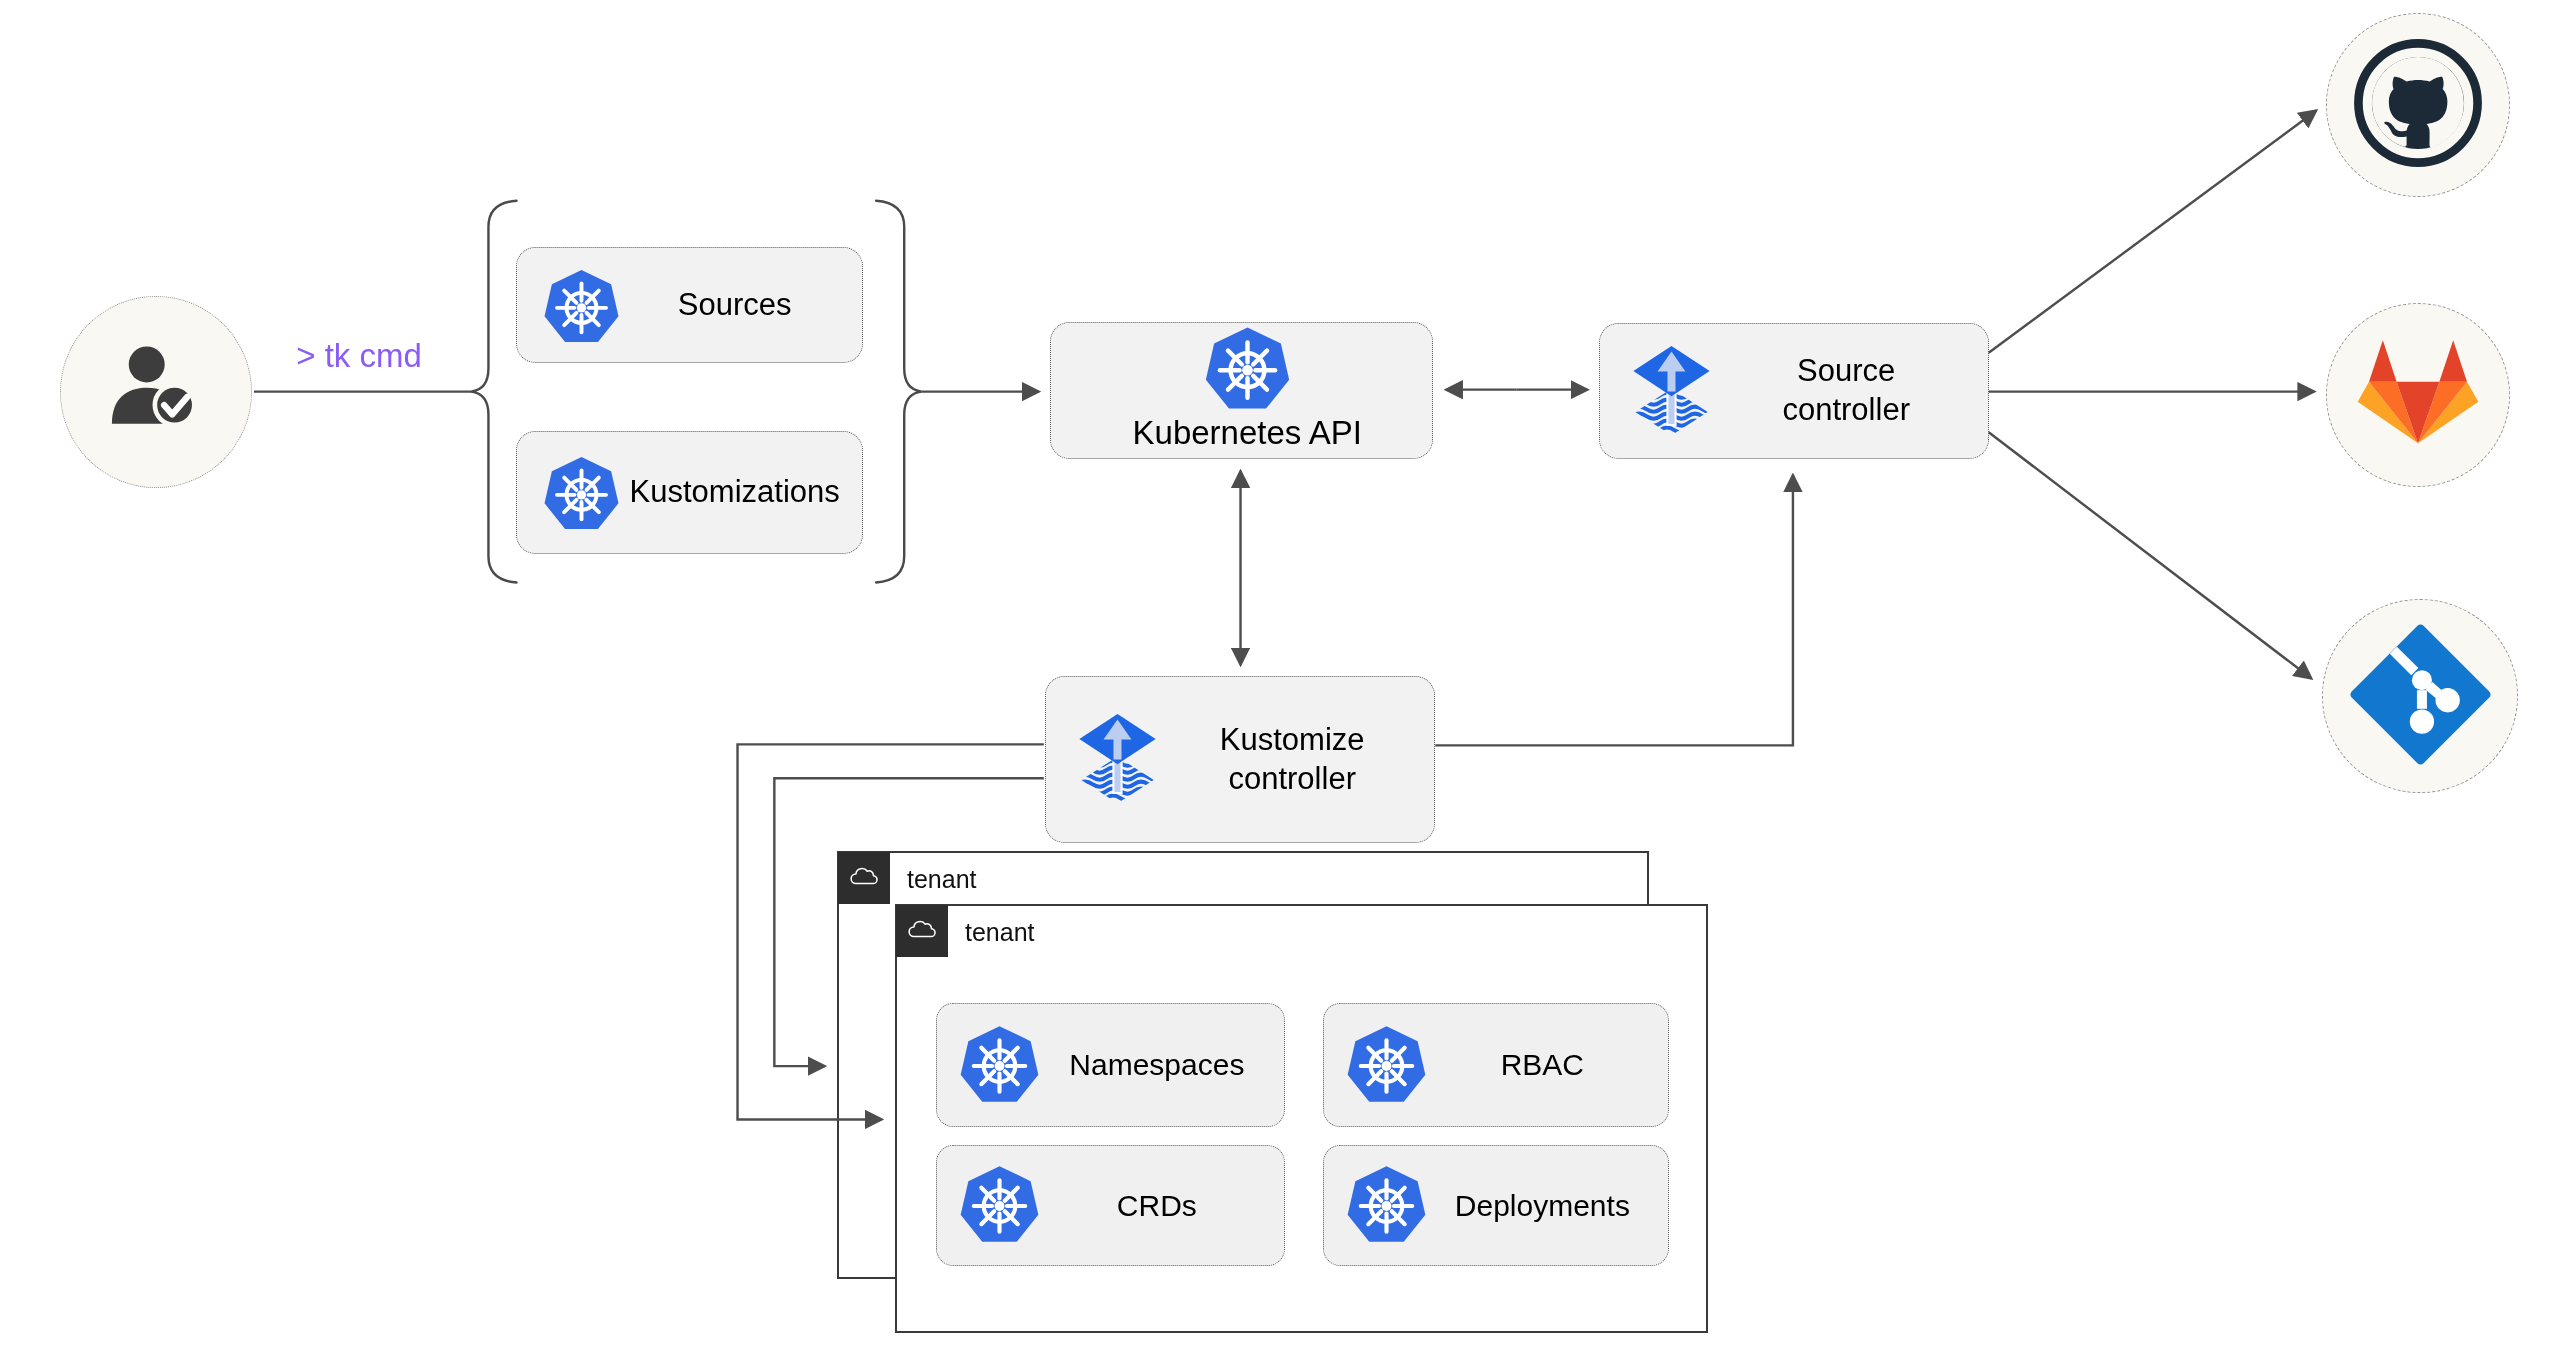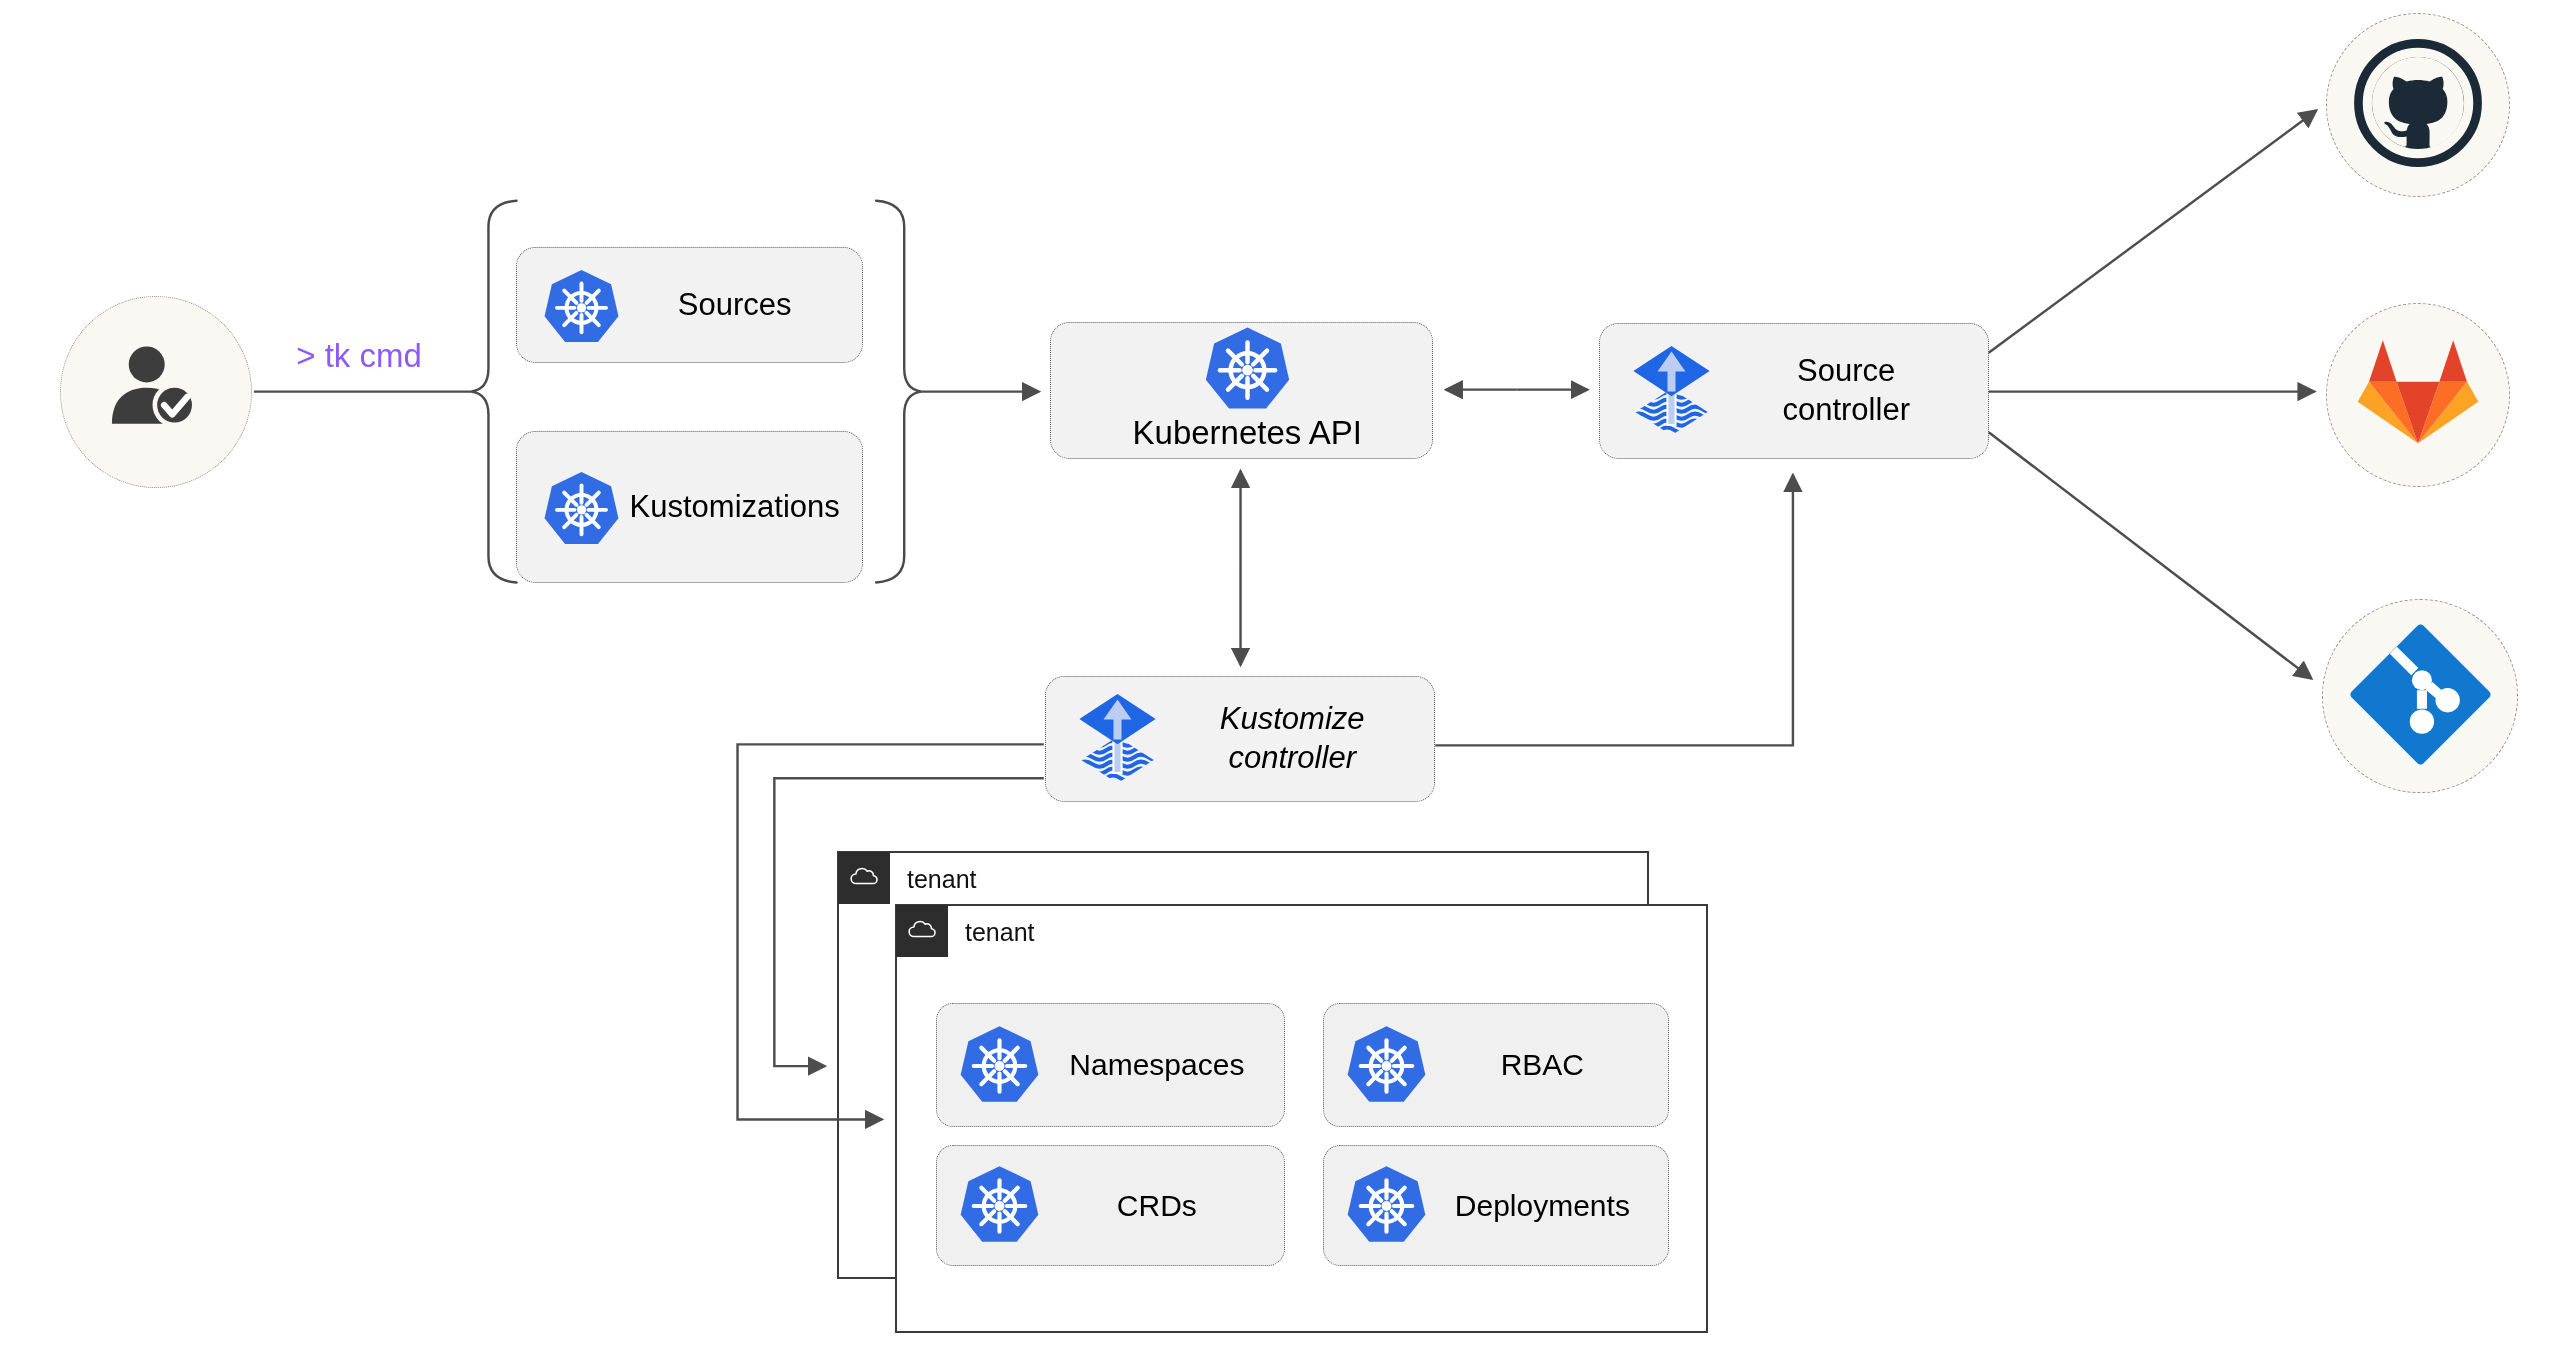--- a/index.html
+++ b/index.html
@@ -236,21 +236,21 @@
   <div class="cmd-label abs" style="left:264px;top:337px;width:190px;">&gt; tk cmd</div>
 
   <div class="pill abs" style="left:516px;top:247px;width:347px;height:116px;">
     <span class="ic">
       <svg width="79" height="79" viewBox="0 0 82 82">
           <use href="#sym-k8s"></use>
         </svg>
     </span>
     <span class="lbl">Sources</span>
   </div>
-  <div class="pill abs" style="left:516px;top:431px;width:347px;height:152px;">
+  <div class="pill abs" style="left:516px;top:431px;width:347px;height:123px;">
     <span class="ic">
       <svg width="79" height="79" viewBox="0 0 82 82">
           <use href="#sym-k8s"></use>
         </svg>
     </span>
     <span class="lbl">Kustomizations</span>
   </div>
 
   <div class="pill abs" style="left:1050px;top:322px;width:383px;height:137px;flex-direction:column;">
     <span class="ic">
@@ -263,21 +263,21 @@
 
   <div class="pill abs" style="left:1599px;top:323px;width:390px;height:136px;">
     <span class="ic">
       <svg width="93" height="93" viewBox="0 0 96 96">
           <use href="#sym-flux"></use>
         </svg>
     </span>
     <span class="lbl wrap">Source controller</span>
   </div>
 
-  <div class="pill abs" style="left:1045px;top:676px;width:390px;height:126px;font-style:italic;">
+  <div class="pill abs" style="left:1045px;top:676px;width:390px;height:167px;">
     <span class="ic">
       <svg width="93" height="93" viewBox="0 0 96 96">
           <use href="#sym-flux"></use>
         </svg>
     </span>
     <span class="lbl wrap">Kustomize controller</span>
   </div>
 
   <div class="circle dashed abs" style="left:2326px;top:12.6px;width:184px;height:184px;">
     <span>

